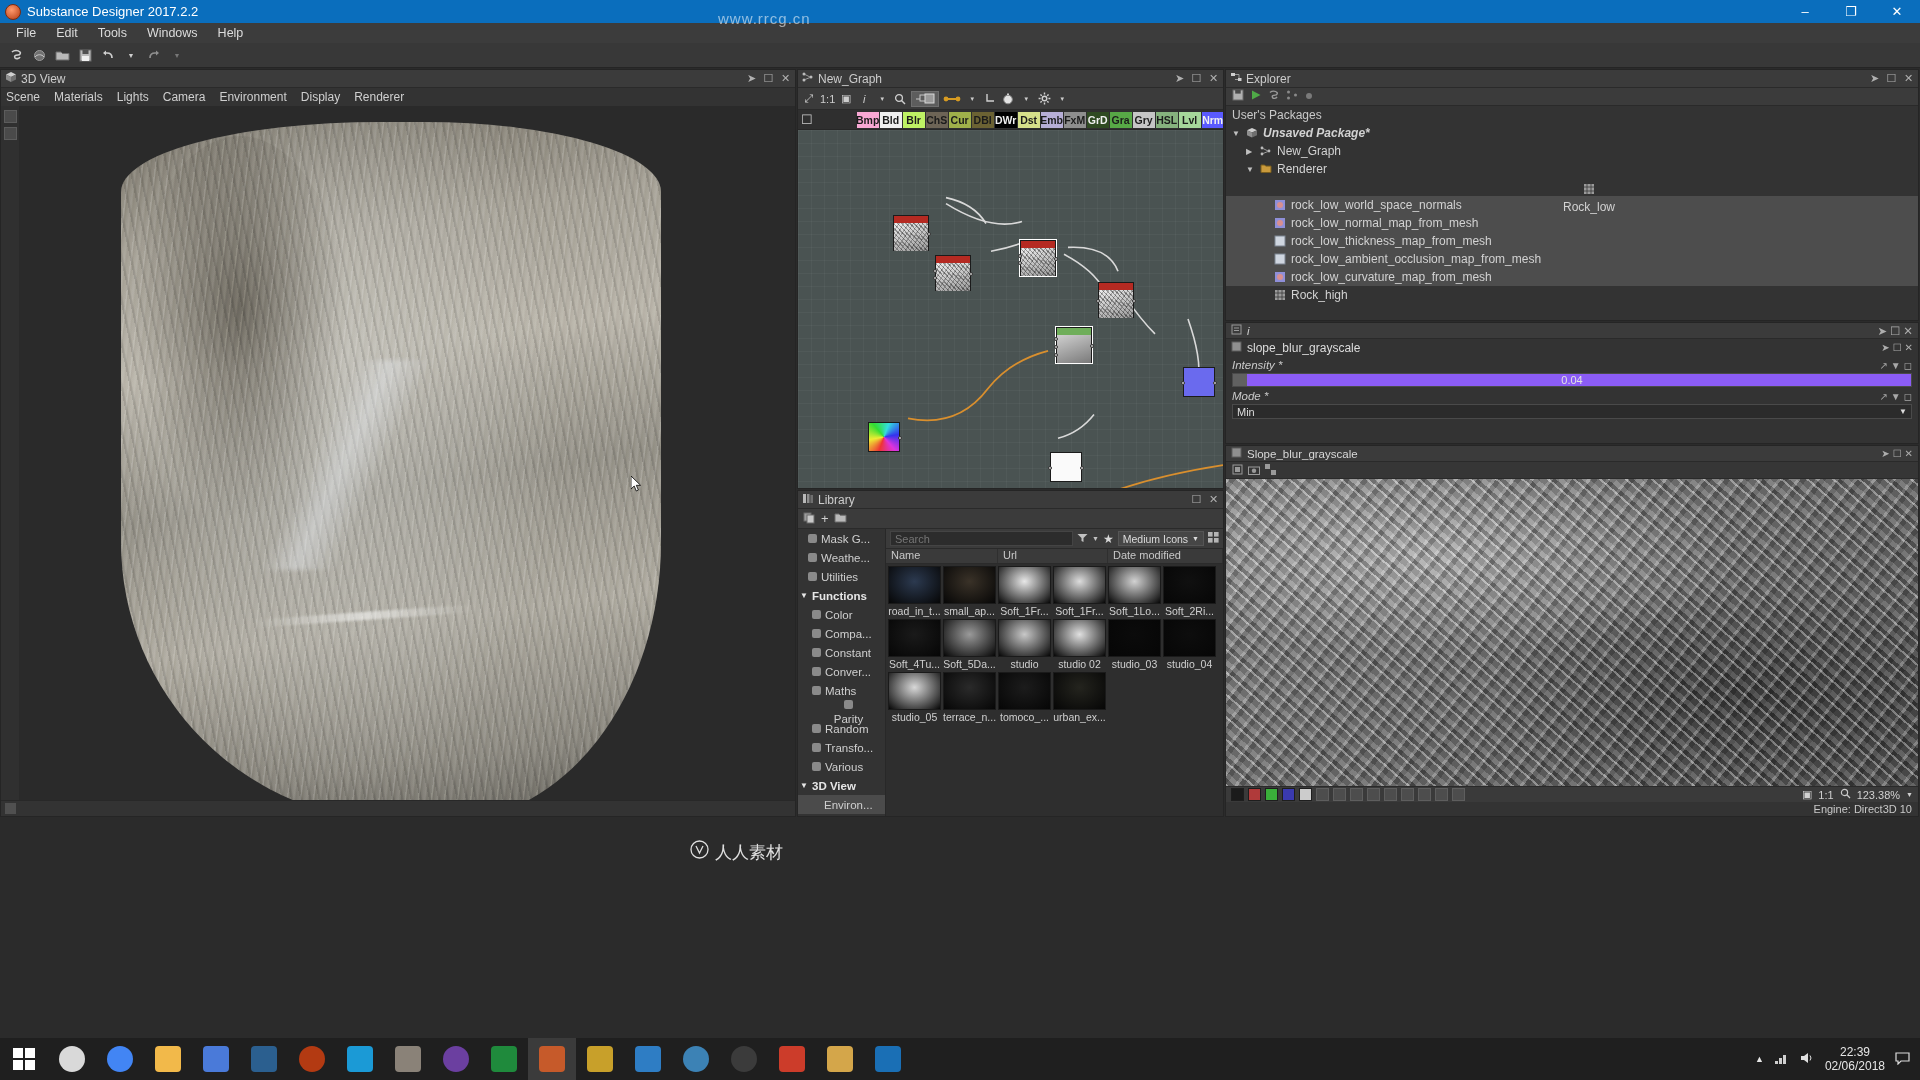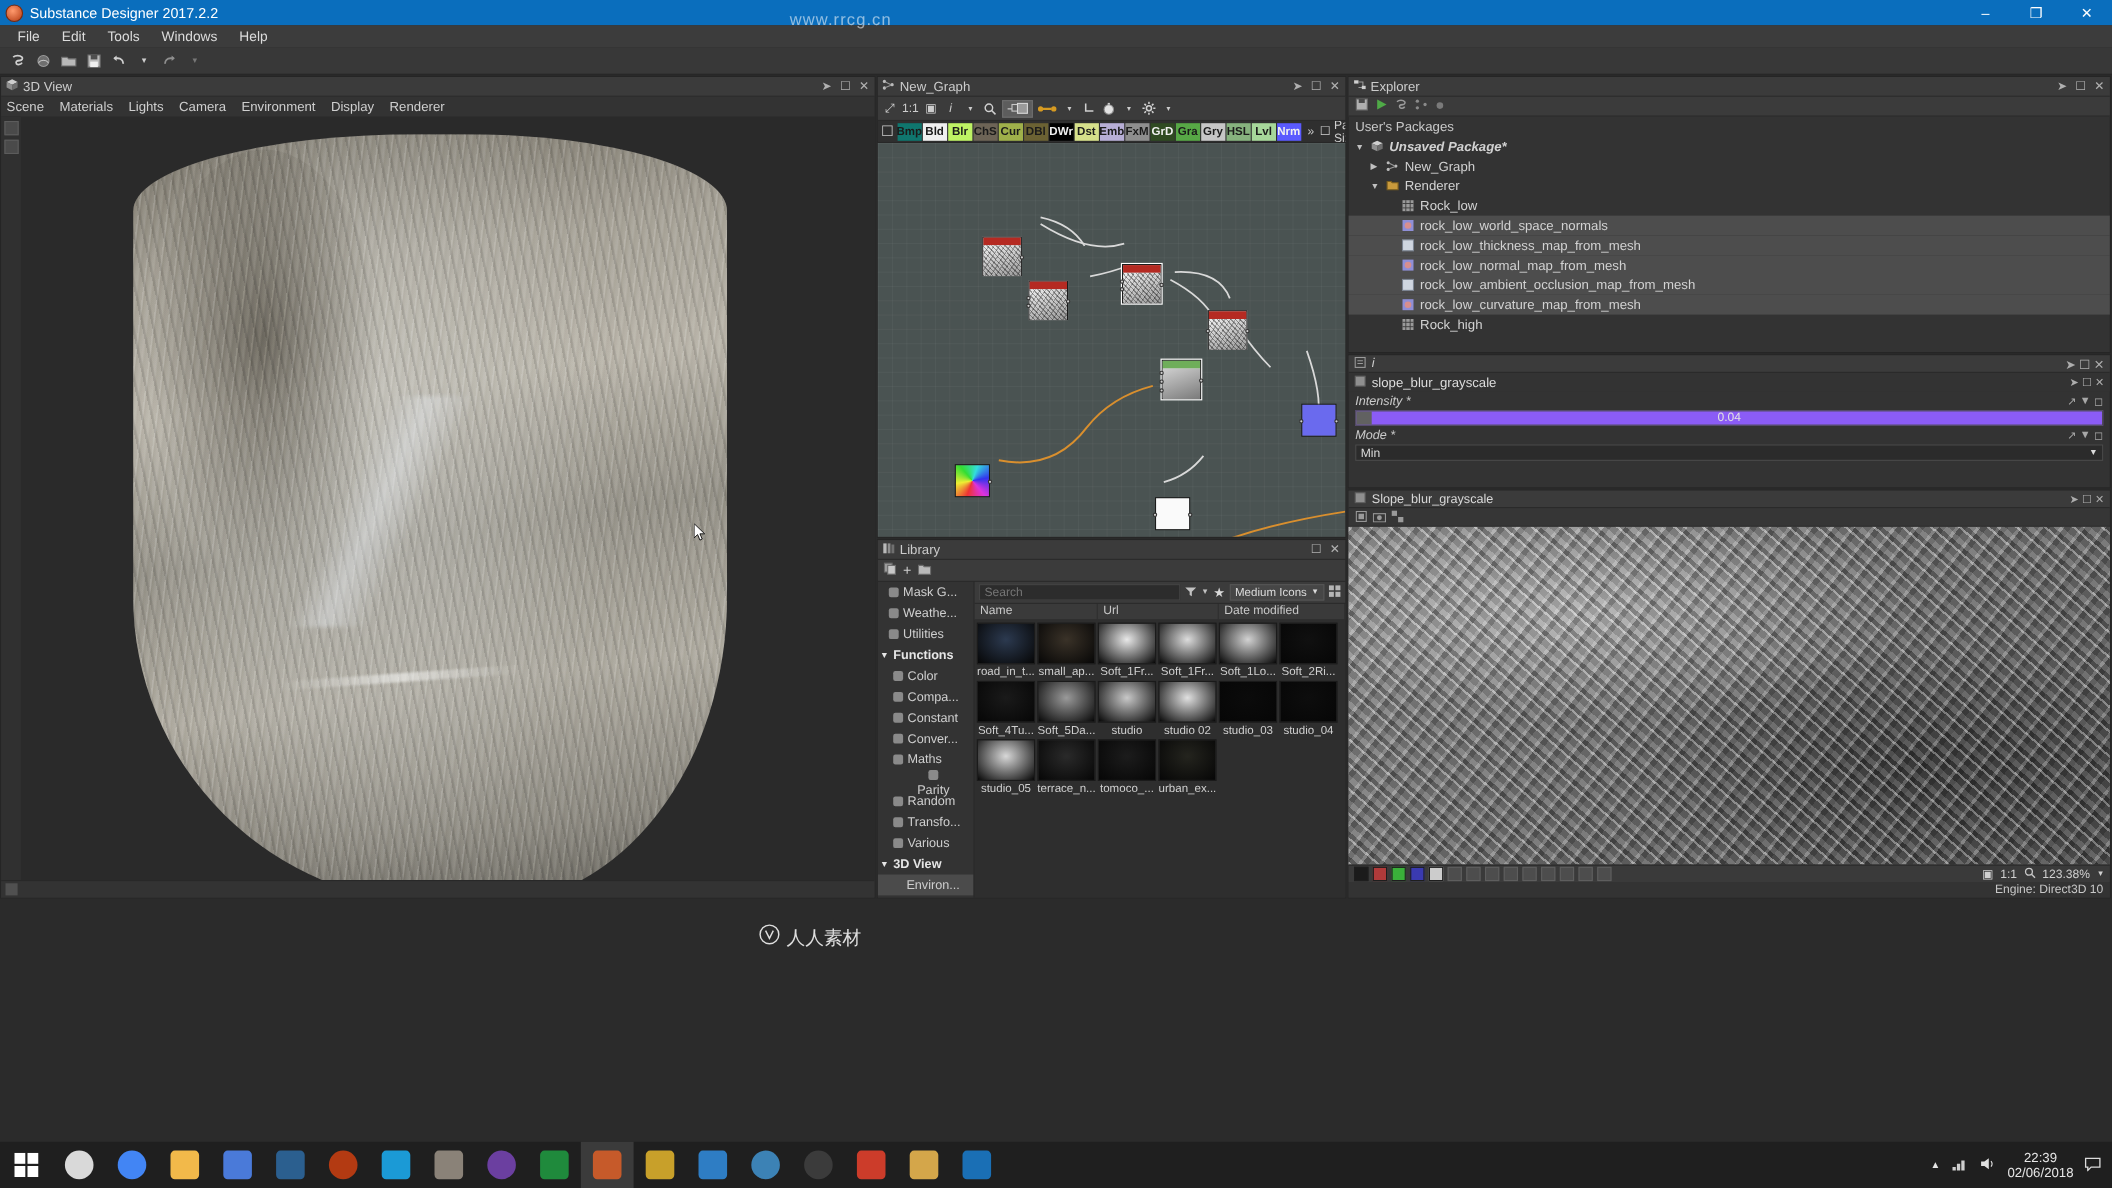--- a/index.html
+++ b/index.html
@@ -406,21 +406,21 @@
           <g stroke="#d0d0d0" stroke-width="1.4">
             <path d="M6.5 .6v2M6.5 10.4v2M.6 6.5h2M10.4 6.5h2M2.4 2.4 3.8 3.8M9.2 9.2l1.4 1.4M10.6 2.4 9.2 3.8M3.8 9.2 2.4 10.6"></path>
           </g>
         </svg>
     </span>
     <span class="gi" style="font-size:7px;">▾</span>
   </div>
 
   <div class="gchips" id="chips-row">
     <span class="gi" style="color:#c9c9c9;margin-right:3px;">☐</span>
-  <span class="chip" style="background: #0f766e;">Bmp</span>
+  <span class="chip" style="background: #f9a8d4; margin-left: 41px;">Bmp</span>
       <span class="chip" style="background: rgb(239, 239, 239);">Bld</span>
       <span class="chip" style="background: #bef264;">Blr</span>
       <span class="chip" style="background: rgb(109, 100, 86);">ChS</span>
       <span class="chip" style="background: rgb(159, 176, 74);">Cur</span>
       <span class="chip" style="background: rgb(107, 98, 51);">DBl</span>
       <span class="chip" style="background: #000000; color: rgb(240, 240, 240);">DWr</span>
       <span class="chip" style="background: rgb(214, 224, 138);">Dst</span>
       <span class="chip" style="background: rgb(183, 174, 214);">Emb</span>
       <span class="chip" style="background: rgb(142, 142, 142);">FxM</span>
       <span class="chip" style="background: rgb(47, 74, 34); color: rgb(240, 240, 240);">GrD</span>
@@ -753,50 +753,50 @@
             </svg></span>
           <span class="nm">New_Graph</span>
         </div>
         <div class="exp-row" style="padding-left: 20px;">
           <span class="tri">▼</span>
           <span class="ic"><svg width="12" height="11" viewBox="0 0 12 11">
               <path d="M1 2h3.6l1.1 1.1H11V9.5H1z" fill="#c99a3c" stroke="#7a5e1e"></path>
             </svg></span>
           <span class="nm">Renderer</span>
         </div>
-        <div class="exp-row" style="padding-left: 34px;">
+        <div class="exp-row" style="padding-left: 34px; flex-direction: column;">
           <span class="tri"></span>
           <span class="ic"><svg width="12" height="12" viewBox="0 0 12 12">
               <rect x="1" y="1" width="10" height="10" fill="#9a9a9a"></rect>
               <path d="M1 4h10M1 8h10M4 1v10M8 1v10" stroke="#3a3a3a" stroke-width=".8"></path>
             </svg></span>
           <span class="nm">Rock_low</span>
         </div>
         <div class="exp-row sel2" style="padding-left: 34px;">
           <span class="tri"></span>
           <span class="ic"><svg width="12" height="12" viewBox="0 0 12 12">
               <rect x="1" y="1" width="10" height="10" fill="#8f8fd8"></rect>
               <circle cx="6" cy="6" r="3" fill="#d88f8f"></circle>
             </svg></span>
           <span class="nm">rock_low_world_space_normals</span>
         </div>
         <div class="exp-row sel2" style="padding-left: 34px;">
           <span class="tri"></span>
           <span class="ic"><svg width="12" height="12" viewBox="0 0 12 12">
-              <rect x="1" y="1" width="10" height="10" fill="#cfd6e0" stroke="#7c8592"></rect>
-            </svg></span>
-          <span class="nm">rock_low_thickness_map_from_mesh</span>
-        </div>
-        <div class="exp-row sel2" style="padding-left: 34px;">
-          <span class="tri"></span>
-          <span class="ic"><svg width="12" height="12" viewBox="0 0 12 12">
               <rect x="1" y="1" width="10" height="10" fill="#8f8fd8"></rect>
               <circle cx="6" cy="6" r="3" fill="#d88f8f"></circle>
             </svg></span>
           <span class="nm">rock_low_normal_map_from_mesh</span>
+        </div>
+        <div class="exp-row sel2" style="padding-left: 34px;">
+          <span class="tri"></span>
+          <span class="ic"><svg width="12" height="12" viewBox="0 0 12 12">
+              <rect x="1" y="1" width="10" height="10" fill="#cfd6e0" stroke="#7c8592"></rect>
+            </svg></span>
+          <span class="nm">rock_low_thickness_map_from_mesh</span>
         </div>
         <div class="exp-row sel2" style="padding-left: 34px;">
           <span class="tri"></span>
           <span class="ic"><svg width="12" height="12" viewBox="0 0 12 12">
               <rect x="1" y="1" width="10" height="10" fill="#cfd6e0" stroke="#7c8592"></rect>
             </svg></span>
           <span class="nm">rock_low_ambient_occlusion_map_from_mesh</span>
         </div>
         <div class="exp-row sel2" style="padding-left: 34px;">
           <span class="tri"></span>

